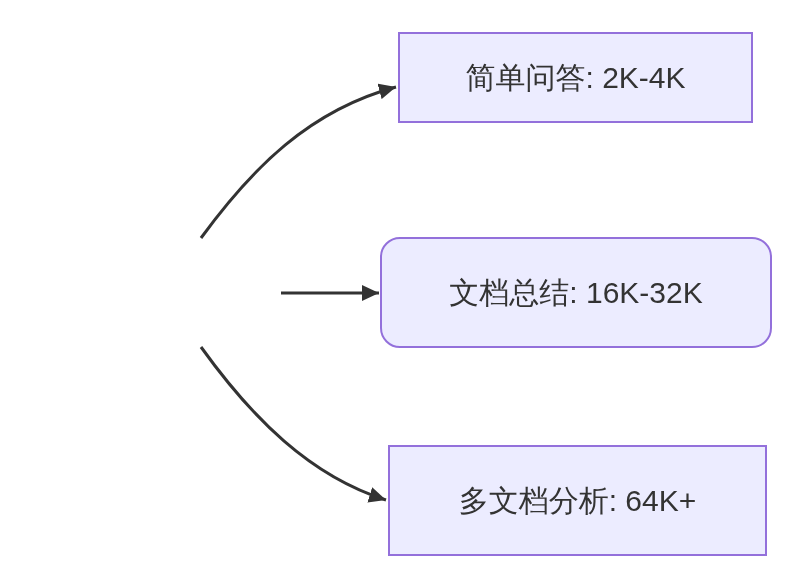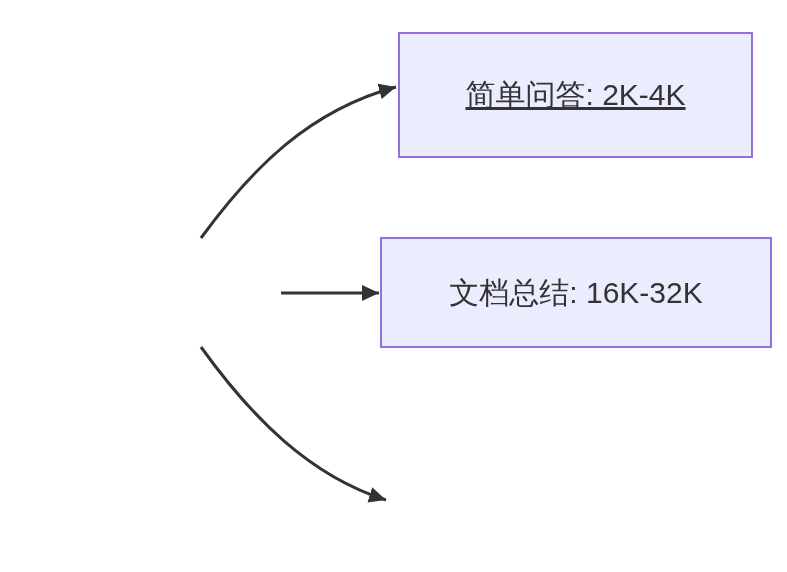--- a/index.html
+++ b/index.html
@@ -45,22 +45,25 @@
       <marker id="arrowhead" markerWidth="18" markerHeight="16" refX="17" refY="8" orient="auto" markerUnits="userSpaceOnUse">
         <path d="M0,0 L17,8 L0,16 Z" style="fill: var(--arrow_color, #333333);"></path>
       </marker>
     </defs>
     <path class="edge" d="M201,238 C252,168 310,110 396,87" marker-end="url(#arrowhead)"></path>
     <path class="edge" d="M281,293 L379,293" marker-end="url(#arrowhead)"></path>
     <path class="edge" d="M201,347 C252,418 310,476 386,500" marker-end="url(#arrowhead)"></path>
   </svg>
 
 
-  <div class="node" style="left:398px; top:32px; width:355px; height:126px;text-decoration:underline;">
+  <div class="node" style="left:398px; top:32px; width:355px; height:91px;">
     <span>简单问答: 2K-4K</span>
   </div>
 
-  <div class="node" style="left:380px; top:237px; width:392px; height:111px;">
+  <div class="node" style="left:380px; top:237px; width:392px; height:111px;border-radius:20px;">
     <span>文档总结: 16K-32K</span>
   </div>
 
+  <div class="node" style="left:388px; top:445px; width:379px; height:111px;">
+    <span>多文档分析: 64K+</span>
+  </div>
 
 </div>
 
 </body></html>

